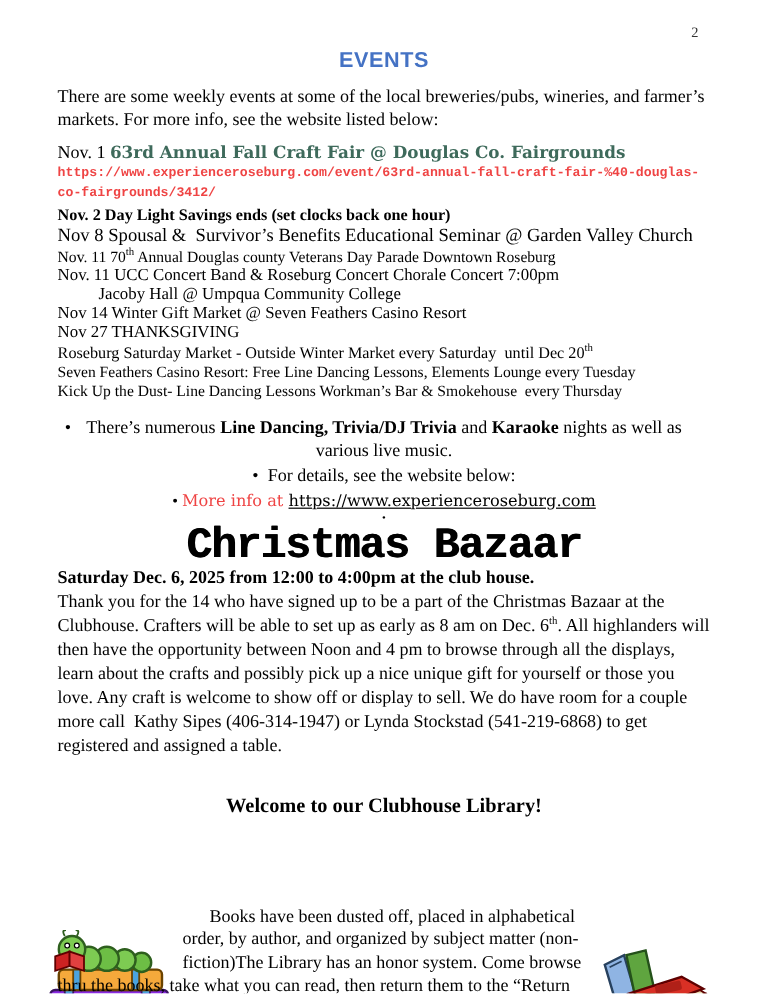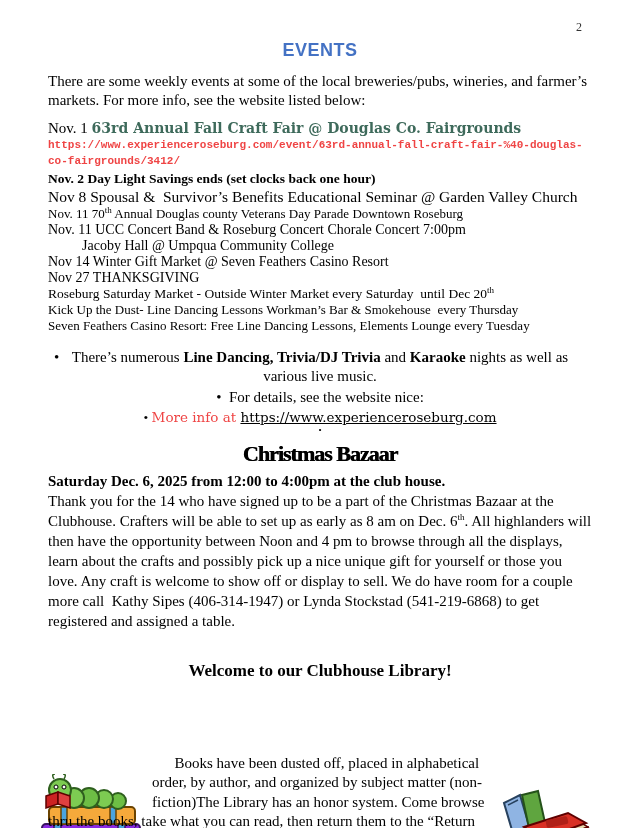--- a/index.html
+++ b/index.html
@@ -29,22 +29,22 @@
   .kick{font-size:13px;line-height:15.5px;}
   sup.sp{font-size:9px;vertical-align:super;line-height:0;}
   .bullets{margin-top:15px;}
   .b1{position:relative;text-align:center;font-size:15px;line-height:19px;padding:0 2px;white-space:pre-wrap;}
   .b1 .dot{position:absolute;left:6px;top:0;}
   .bc{text-align:center;font-size:15px;line-height:19px;margin-top:2px;white-space:pre-wrap;}
   .b3{text-align:center;margin-top:2px;font-size:13.5px;line-height:17px;}
   .b3 .lbl{font-family:"DejaVu Serif",serif;color:#ef4444;}
   .b3 .lnk{font-family:"DejaVu Serif",serif;color:#000;text-decoration:underline;cursor:pointer;}
   .tiny-dot{text-align:center;font-size:9px;line-height:7px;margin-top:1px;}
-  .bazaar-title{margin:3px 0 0 0;text-align:center;font-family:Liberation Serif, serif;
-        font-weight:bold;font-size:22px;line-height:34px;letter-spacing:-1px;text-shadow:0.6px 0 0 #000;}
+  .bazaar-title{margin:3px 0 0 0;text-align:center;font-family:Liberation Mono, monospace;
+        font-weight:bold;font-size:36px;line-height:34px;letter-spacing:-1px;text-shadow:0.6px 0 0 #000;}
   .bazaar-date{margin-top:1px;font-weight:bold;font-size:15px;line-height:19px;}
   .bazaar-para{font-size:15px;line-height:20px;white-space:pre-wrap;text-align:left;}
   .lib-title{margin-top:30px;text-align:center;font-weight:bold;font-size:17px;line-height:20px;}
   .lib-para{margin-top:3px;font-size:15px;line-height:19.5px;white-space:pre-wrap;}
   .float-worm{float:left;width:112px;height:90px;margin-left:-8px;
         shape-outside:polygon(0 20px,100% 20px,100% 100%,0 100%);}
   .float-worm svg{margin-top:20px;}
   .float-books{float:right;width:104px;height:84px;margin-right:-6px;
         shape-outside:polygon(0 16px,100% 16px,100% 100%,0 100%);}
   .float-books svg{margin-top:16px;}
@@ -65,27 +65,27 @@
       <div class="ev line-craft"><span>Nov. 1 </span><span class="craft-title">63rd Annual Fall Craft Fair @ Douglas Co. Fairgrounds</span></div>
       <div class="ev url">https://www.experienceroseburg.com/event/63rd-annual-fall-craft-fair-%40-douglas-co-fairgrounds/3412/</div>
       <div class="ev dst">Nov. 2 Day Light Savings ends (set clocks back one hour)</div>
       <div class="ev nov8">Nov 8 Spousal &amp;  Survivor’s Benefits Educational Seminar @ Garden Valley Church</div>
       <div class="ev parade"><span>Nov. 11 70</span><sup class="sp">th</sup><span> Annual Douglas county Veterans Day Parade Downtown Roseburg</span></div>
       <div class="ev concert">Nov. 11 UCC Concert Band &amp; Roseburg Concert Chorale Concert 7:00pm</div>
       <div class="ev jacoby">Jacoby Hall @ Umpqua Community College</div>
       <div class="ev nov14">Nov 14 Winter Gift Market @ Seven Feathers Casino Resort</div>
       <div class="ev nov27">Nov 27 THANKSGIVING</div>
       <div class="ev satmkt"><span>Roseburg Saturday Market - Outside Winter Market every Saturday  until Dec 20</span><sup class="sp">th</sup></div>
+      <div class="ev seven">Seven Feathers Casino Resort: Free Line Dancing Lessons, Elements Lounge every Tuesday</div>
       <div class="ev kick">Kick Up the Dust- Line Dancing Lessons Workman’s Bar &amp; Smokehouse  every Thursday</div>
-      <div class="ev seven">Seven Feathers Casino Resort: Free Line Dancing Lessons, Elements Lounge every Tuesday</div>
     </div>
 
     <div class="bullets">
       <div class="b1"><span class="dot">•</span><span>There’s numerous </span><b>Line Dancing, Trivia/DJ Trivia</b><span> and </span><b>Karaoke</b><span> nights as well as various live music.</span></div>
-      <div class="bc"><span>•</span>  <span>For details, see the website nice:</span></div>
+      <div class="bc"><span>•</span>  <span>For details, see the website below:</span></div>
       <div class="b3"><span>•</span>  <span class="lbl">More info at </span><span class="lnk">https://www.experienceroseburg.com</span></div>
       <div class="tiny-dot">•</div>
     </div>
 
     <h2 class="bazaar-title">Christmas Bazaar</h2>
     <div class="bazaar-date">Saturday Dec. 6, 2025 from 12:00 to 4:00pm at the club house.</div>
     <div class="bazaar-para"><span>Thank you for the 14 who have signed up to be a part of the Christmas Bazaar at the Clubhouse. Crafters will be able to set up as early as 8 am on Dec. 6</span><sup class="sp">th</sup><span>. All highlanders will then have the opportunity between Noon and 4 pm to browse through all the displays, learn about the crafts and possibly pick up a nice unique gift for yourself or those you love. Any craft is welcome to show off or display to sell. We do have room for a couple more call  Kathy Sipes (406-314-1947) or Lynda Stockstad (541-219-6868) to get registered and assigned a table.</span></div>
 
     <h2 class="lib-title">Welcome to our Clubhouse Library!</h2>
 

